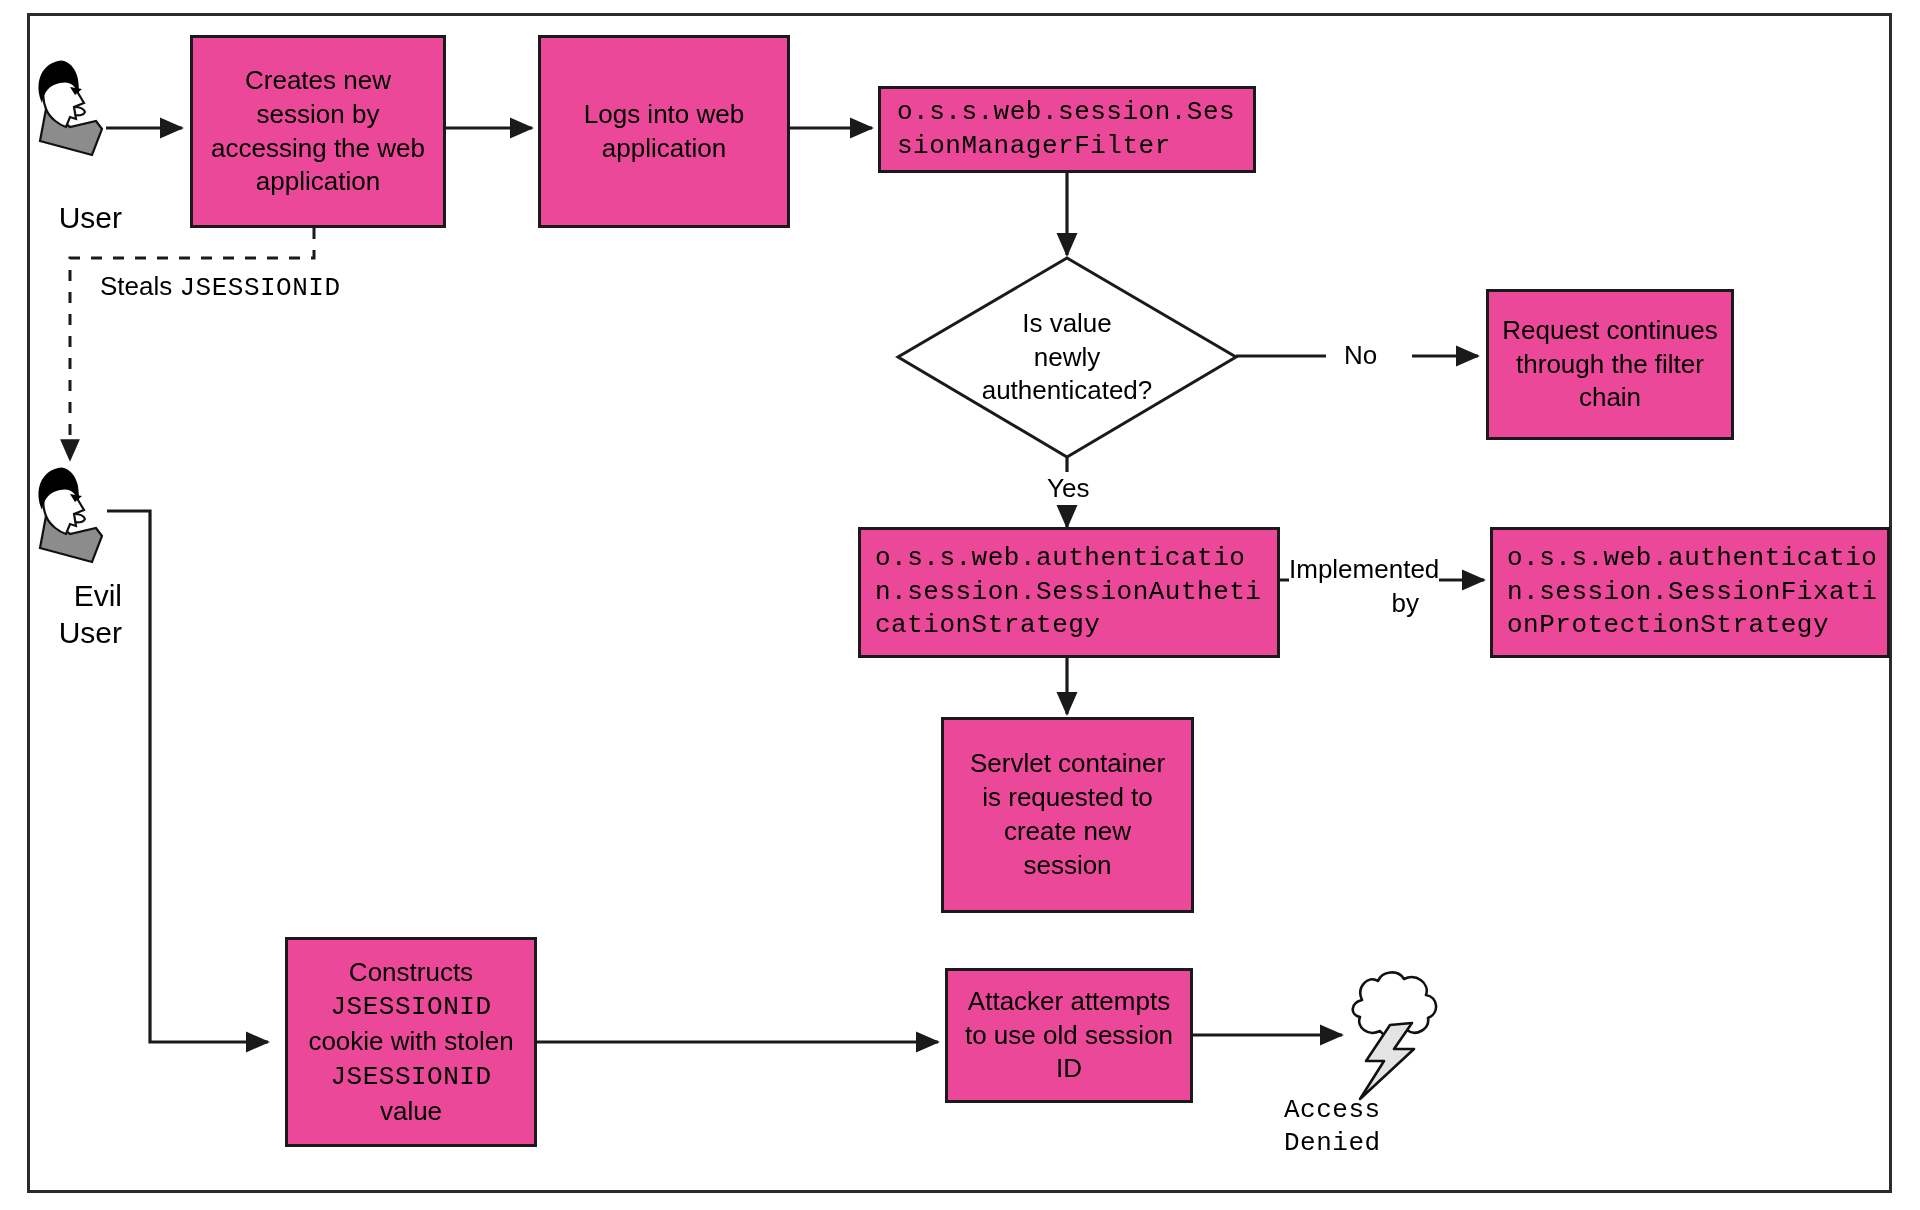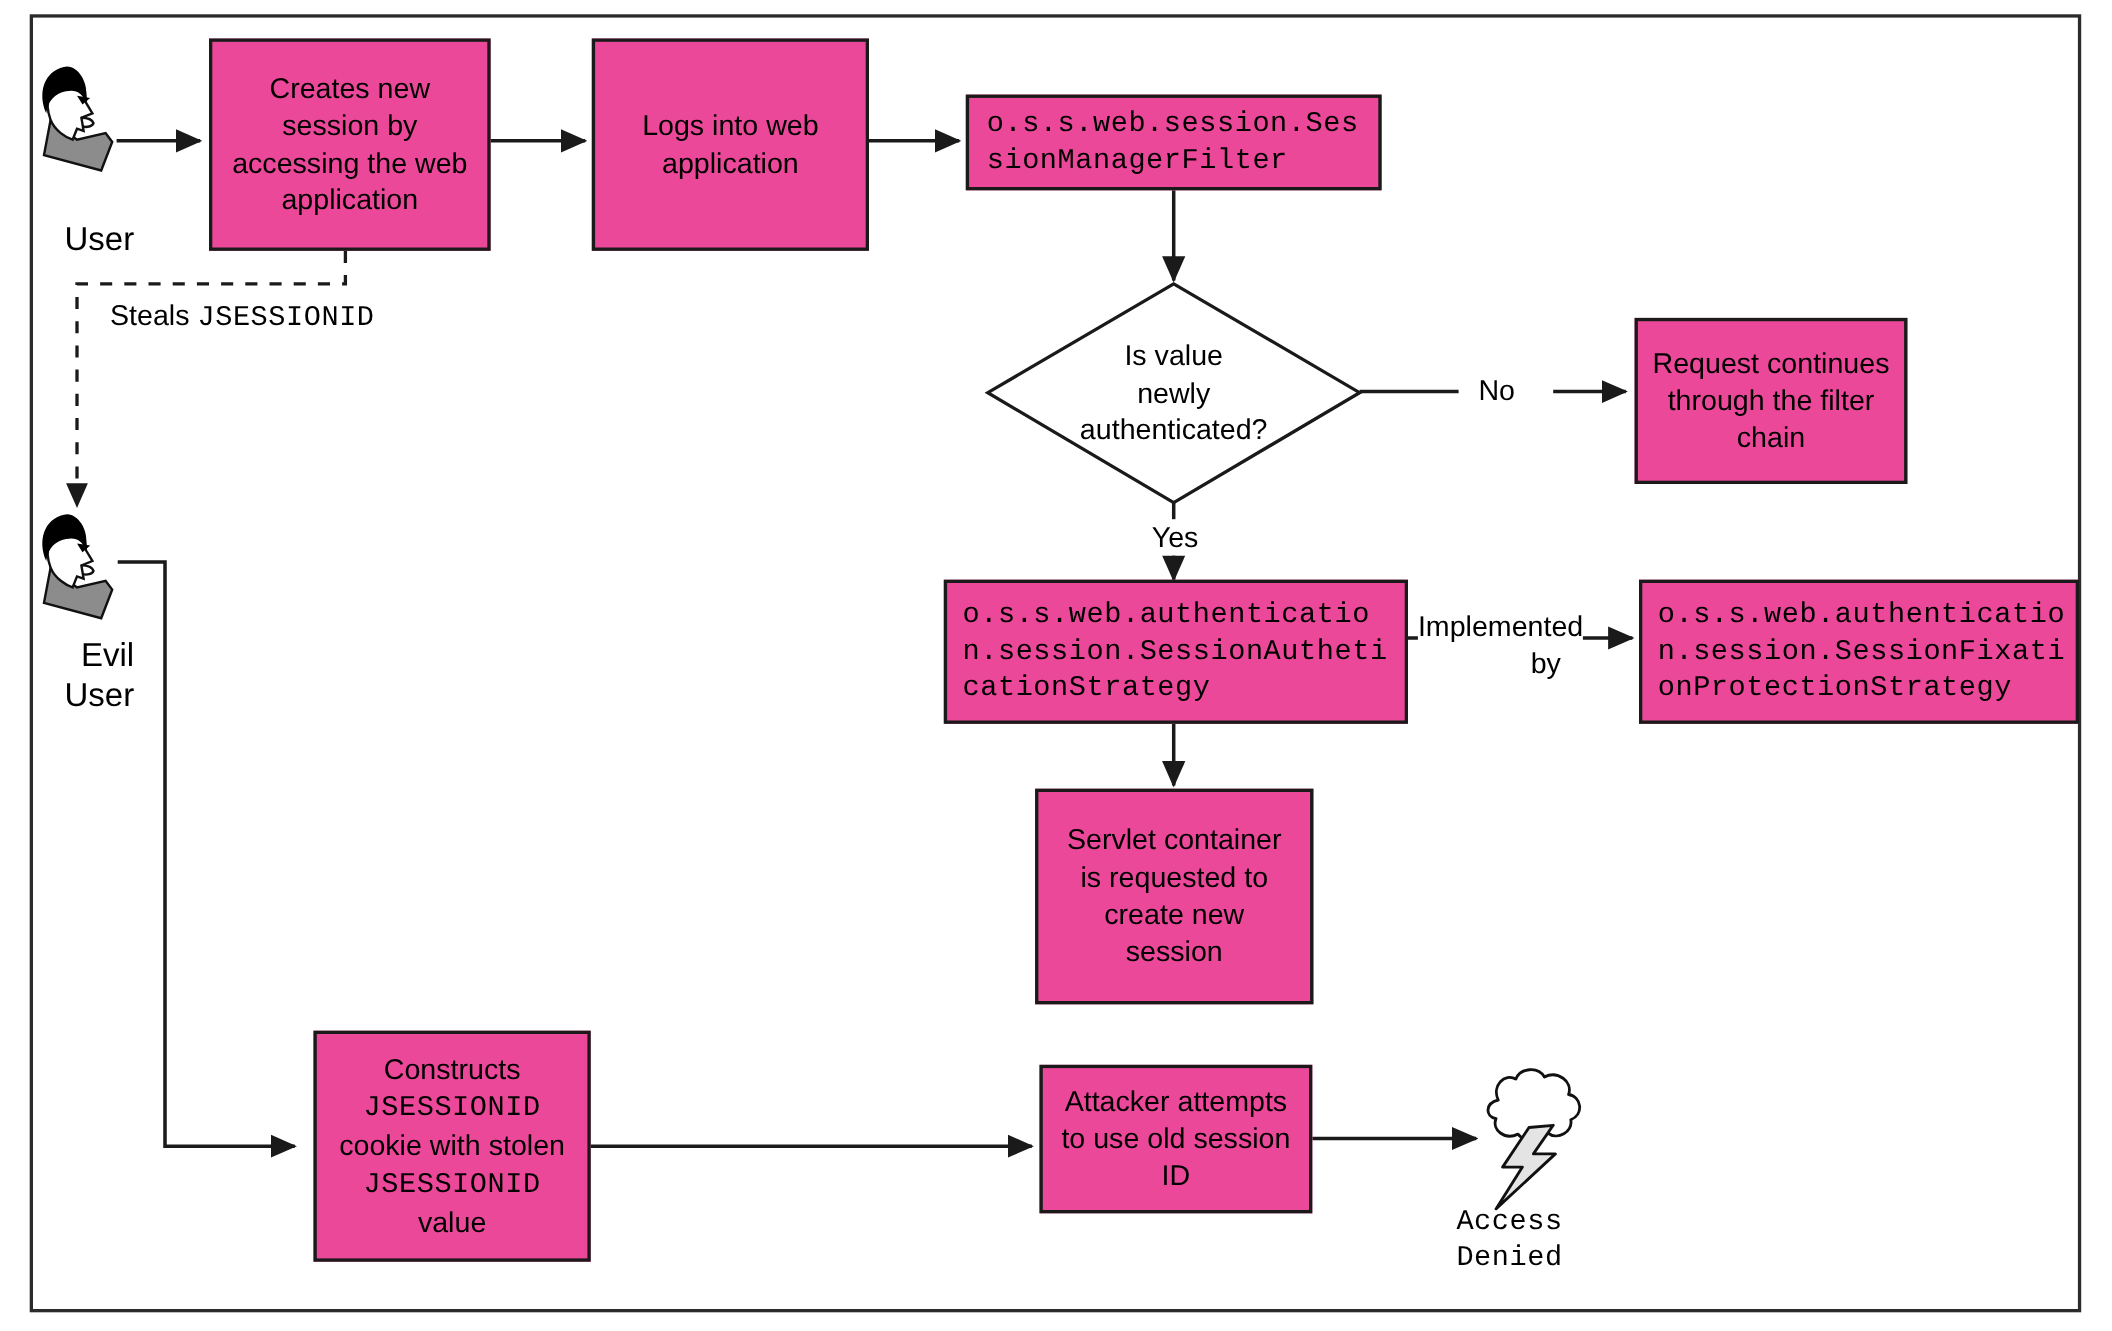--- a/index.html
+++ b/index.html
@@ -243,21 +243,21 @@
   </div>
 
   <div class="cloudicon" style="left:1316px; top:965px;">
     <svg width="150" height="145" viewBox="0 0 150 145">
       <path d="M46 35 C40 22 52 10 62 16 C66 6 82 4 88 14 C100 8 114 18 110 30
                C122 32 124 48 112 53 C114 64 100 72 91 65 C86 74 70 74 64 66
                C52 72 40 62 44 52 C34 50 34 38 46 35 Z" fill="#ffffff" stroke="#111" stroke-width="2.6" stroke-linejoin="round"></path>
       <path d="M74 60 L50 96 L68 96 L44 134 L98 84 L78 84 L96 58 Z" fill="#e4e4e4" stroke="#111" stroke-width="2.6" stroke-linejoin="round"></path>
     </svg>
   </div>
-  <div style="position:absolute; left:1324px; top:1094px; font-family:'Liberation Mono', monospace; font-size:26px; line-height:1.28; letter-spacing:0.5px;">
+  <div style="position:absolute; left:1284px; top:1094px; font-family:'Liberation Mono', monospace; font-size:26px; line-height:1.28; letter-spacing:0.5px;">
     <span>Access</span><br>
     <span>Denied</span>
   </div>
 
   <div class="label" style="left:100px; top:270px; font-size:26px;">
     <span class="sans">Steals </span><span class="f-mono-26">JSESSIONID</span>
   </div>
 
 </div>
 

